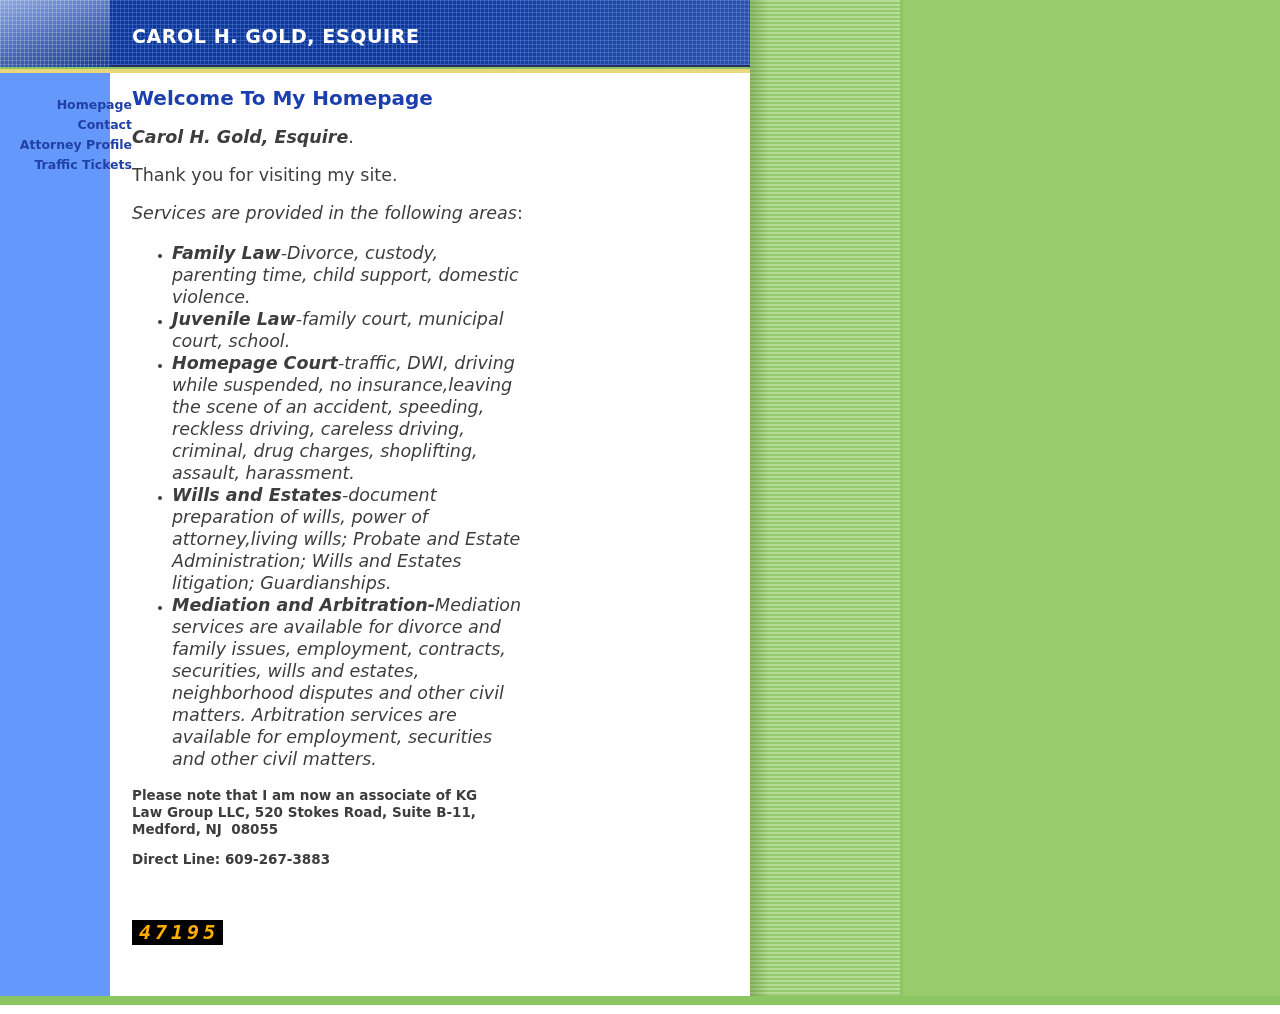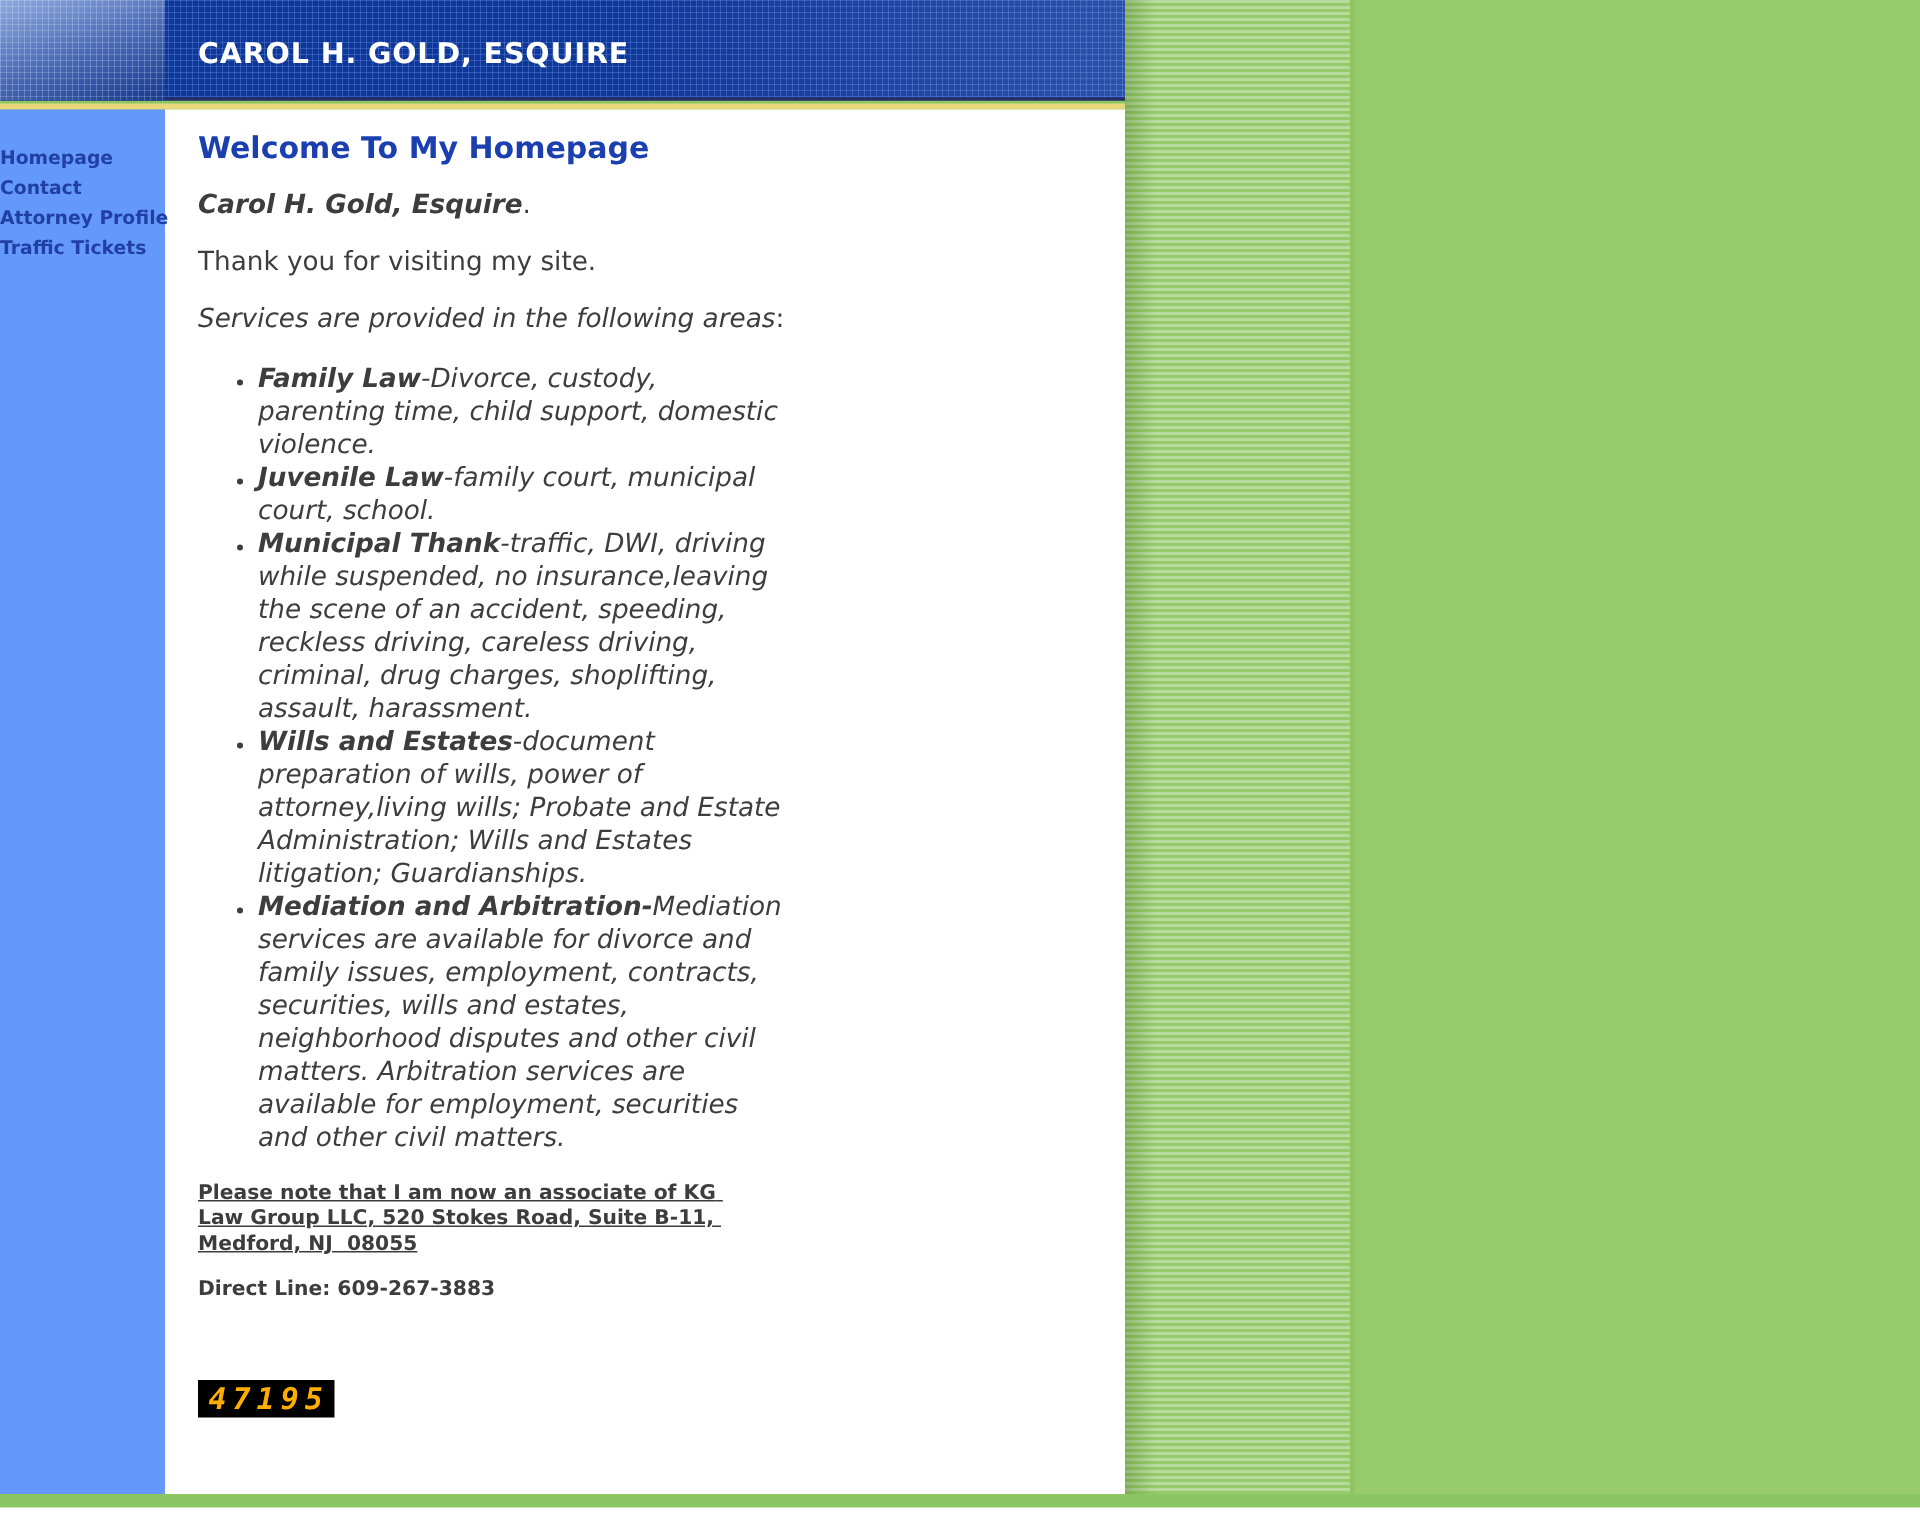--- a/index.html
+++ b/index.html
@@ -48,21 +48,21 @@
   }
   .yellow-divider {
     position:absolute; left:0; top:69px; width:750px; height:4px; background:#e9d87b;
   }
 
   
   .sidebar {
     position:absolute; left:0; top:73px; width:110px; height:923px;
     background:#6598fb; z-index:2;
   }
-  .sidebar-nav { margin-top:22px; width:132px; text-align:left; }
+  .sidebar-nav { margin-top:22px; width:132px; text-align:right; }
   .sidebar-nav a {
     display:block; line-height:20px; font-size:12.5px; font-weight:bold;
     color:#2140a5; text-decoration:none; white-space:nowrap;
   }
 
   
   .content {
     position:absolute; left:110px; top:73px; width:640px; height:923px;
     background:#ffffff; z-index:1;
   }
@@ -78,21 +78,21 @@
   ul.services-list li {
     font-size:17.5px; line-height:22px; color:#3d3d3d; list-style:disc outside;font-style:italic;
   }
   ul.services-list li::marker { font-size:12px; }
   .svc-title { font-weight:bold; }
 
   p.note, p.direct-line {
     font-size:13.5px; line-height:17px; font-weight:bold; width:380px;
     white-space:pre-wrap;
   }
-  p.note { margin-top:17px;text-decoration:underline; }
+  p.note { margin-top:17px; }
   p.direct-line { margin-top:13px; }
 
   .hit-counter {
     display:inline-block; margin:52px 0 0 0;
     background:#000000; color:#ffae00;
     font-family:"DejaVu Sans Mono", monospace; font-weight:bold; font-style:italic;
     font-size:20px; line-height:23px; letter-spacing:4px; padding:1px 4px 1px 7px;
   }
 </style>
 </head>
@@ -125,21 +125,21 @@
 
       <p><span class="attorney-name">Carol H. Gold, Esquire</span><span>.</span></p>
 
       <p>Thank you for visiting my site.</p>
 
       <p class="services-intro"><em>Services are provided in the following areas</em><span>:</span></p>
 
       <ul class="services-list">
         <li><span class="svc-title">Family Law</span><span>-Divorce, custody, parenting time, child support, domestic violence.</span></li>
         <li><span class="svc-title">Juvenile Law</span><span>-family court, municipal court, school.</span></li>
-        <li><span class="svc-title">Municipal Thank</span><span>-traffic, DWI, driving while suspended, no insurance,leaving the scene of an accident, speeding, reckless driving, careless driving, criminal, drug charges, shoplifting, assault, harassment.</span></li>
+        <li><span class="svc-title">Homepage Court</span><span>-traffic, DWI, driving while suspended, no insurance,leaving the scene of an accident, speeding, reckless driving, careless driving, criminal, drug charges, shoplifting, assault, harassment.</span></li>
         <li><span class="svc-title">Wills and Estates</span><span>-document preparation of wills, power of attorney,living wills; Probate and Estate Administration; Wills and Estates litigation; Guardianships.</span></li>
         <li><span class="svc-title">Mediation and Arbitration-</span><span>Mediation services are available for divorce and family issues, employment, contracts, securities, wills and estates, neighborhood disputes and other civil matters. Arbitration services are available for employment, securities and other civil matters.</span></li>
       </ul>
 
       <p class="note">Please note that I am now an associate of KG Law Group LLC, 520 Stokes Road, Suite B-11, Medford, NJ  08055</p>
 
       <p class="direct-line">Direct Line: 609-267-3883</p>
 
       <div class="hit-counter">47195</div>
 

